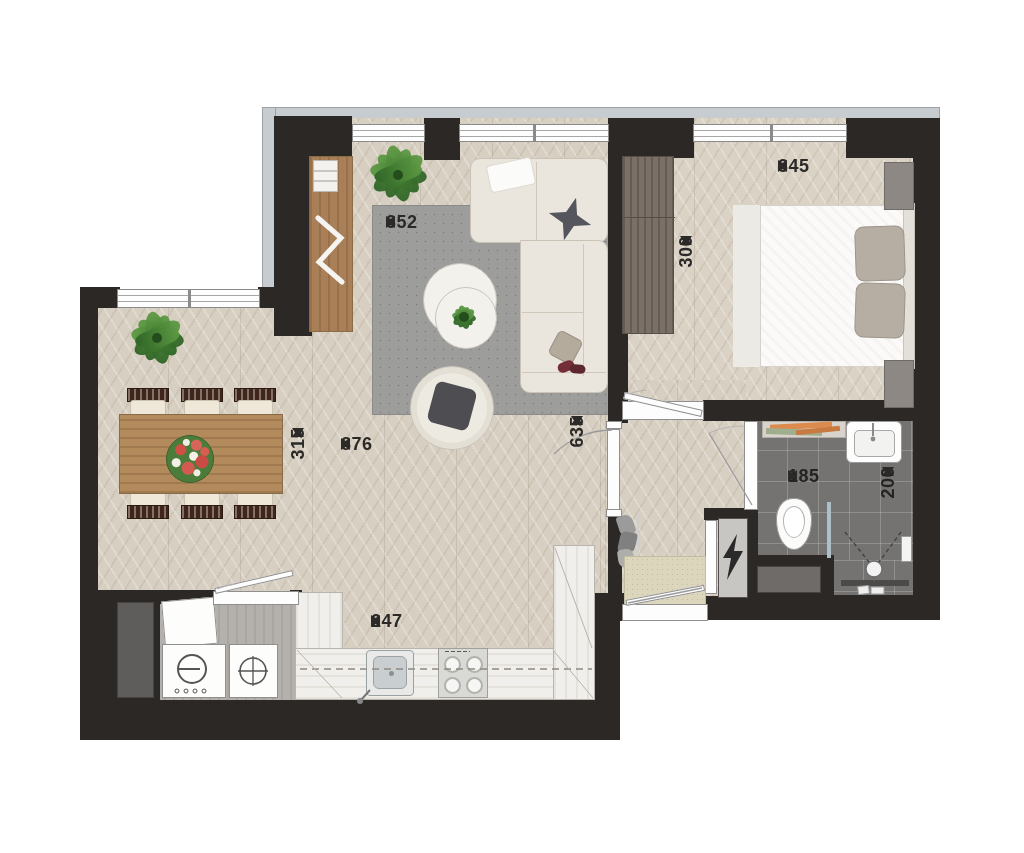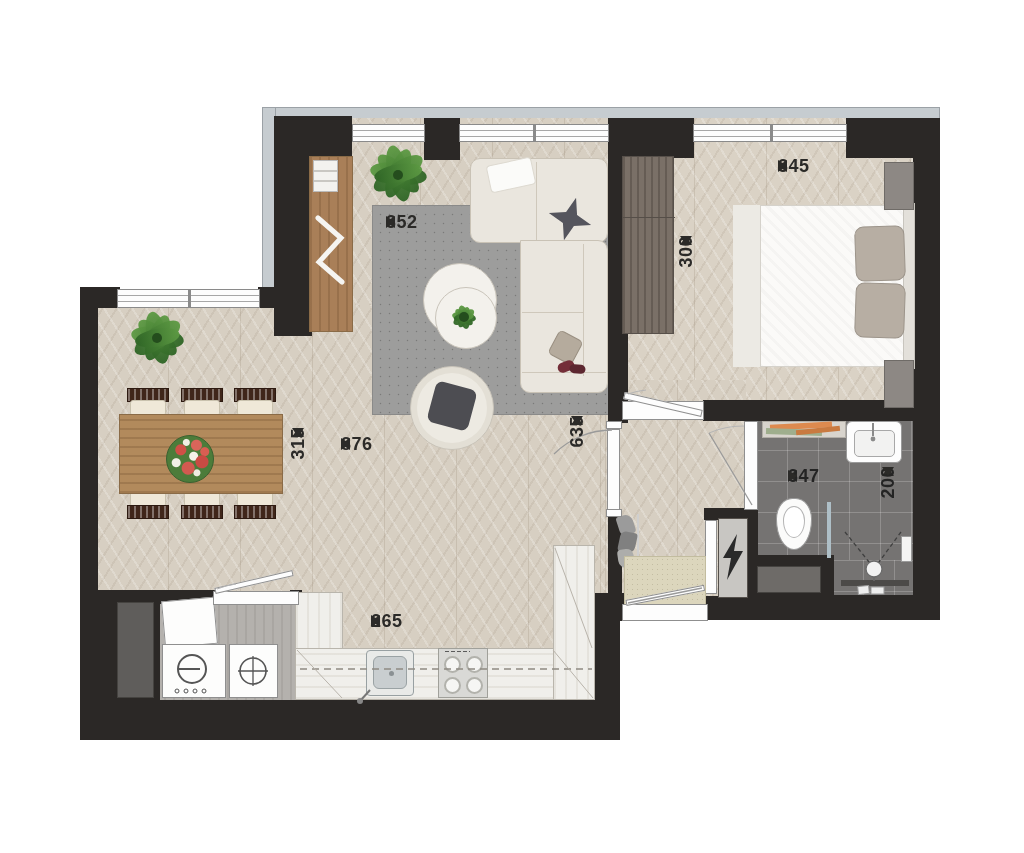--- a/index.html
+++ b/index.html
@@ -375,26 +375,26 @@
     <span class="num">635</span>
     <span class="arr d"></span>
   </div>
   <div class="dim v" style="left:287px;top:428px;height:82px;">
     <span class="arr u"></span>
     <span class="num">315</span>
     <span class="arr d"></span>
   </div>
   <div class="dim h" style="left:371px;top:610px;width:74px;height:22px;">
     <span class="arr l"></span>
-    <span class="num">265</span>
+    <span class="num">247</span>
     <span class="arr r"></span>
   </div>
   <div class="dim h" style="left:788px;top:465px;width:82px;height:22px;color:#242424;">
     <span class="arr l"></span>
-    <span class="num">347</span>
+    <span class="num">185</span>
     <span class="arr r"></span>
   </div>
   <div class="dim v" style="left:877px;top:467px;height:80px;color:#242424;">
     <span class="arr u"></span>
     <span class="num">200</span>
     <span class="arr d"></span>
   </div>
 
 </div>
 

